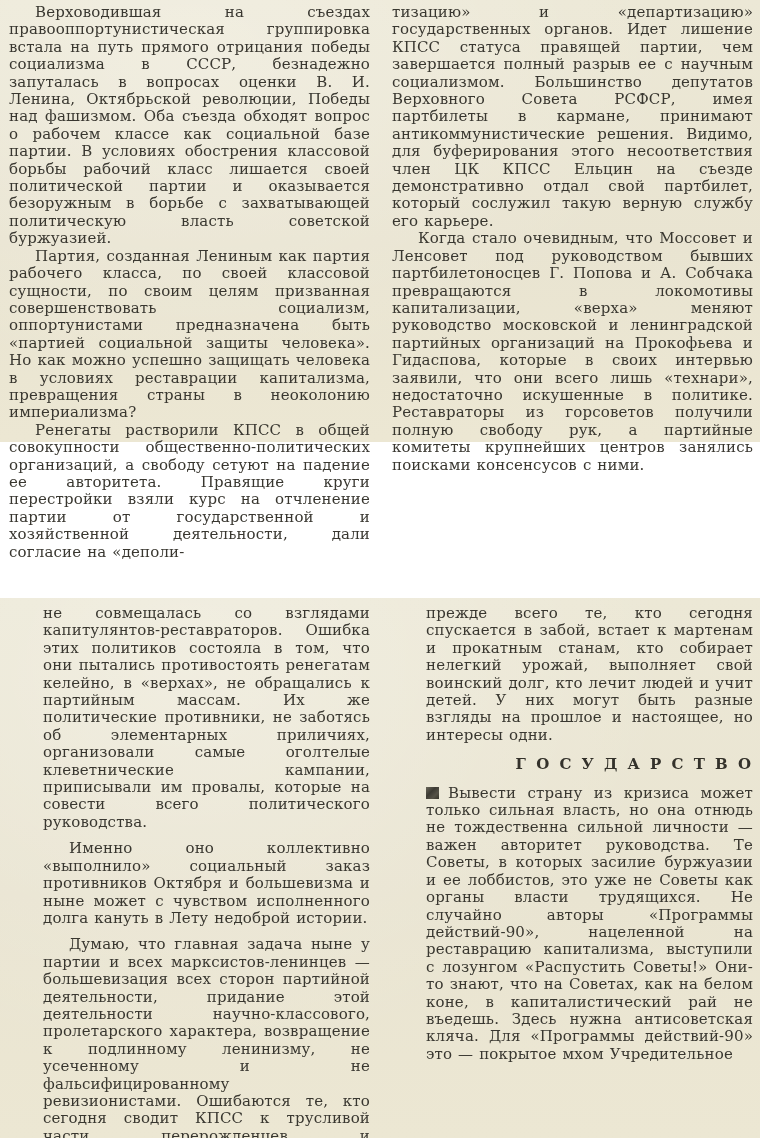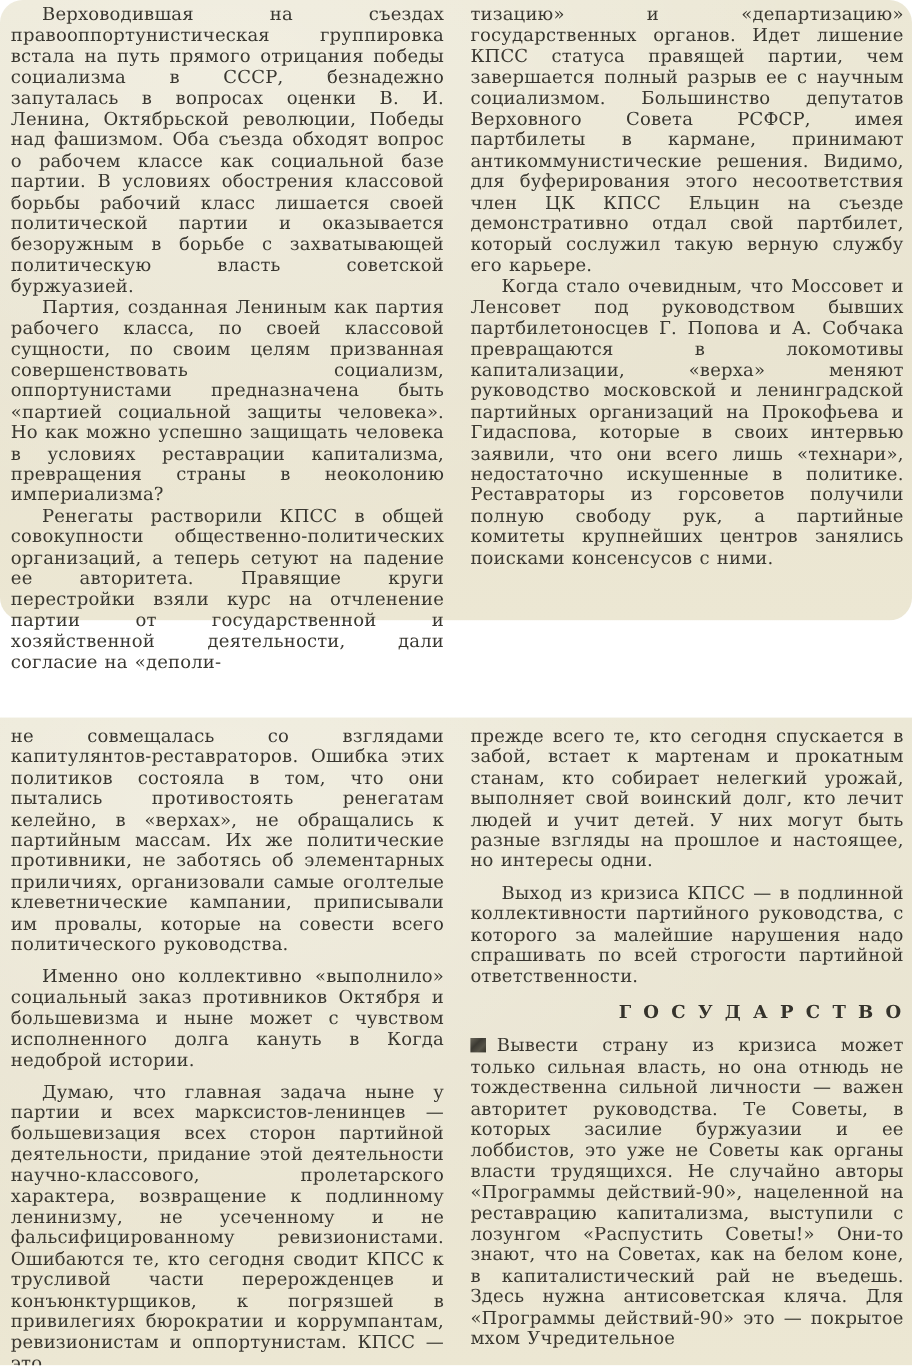--- a/index.html
+++ b/index.html
@@ -20,36 +20,36 @@
     left: 0;
     width: 760px;
     box-sizing: border-box;
     display: flex;
     gap: 22px;
     padding: 4px 7px 0 9px;
     background:
       radial-gradient(ellipse at 25% 12%, rgba(255,255,255,0.28), rgba(255,255,255,0) 60%),
       linear-gradient(180deg, #ece8d6 0%, #e9e4d1 55%, #ece7d3 100%);
   }
-  .block-top    { top: 0;     height: 517px; border-radius: 19px; }
+  .block-top    { top: 0;     height: 442px; }
   .block-bottom { top: 598px; height: 540px; padding-top: 7px; }
   .col {
     flex: 1 1 0;
     min-width: 0;
     text-align: justify;
     font-size: 15px;
     line-height: 17.4px;
     color: #393730;
     letter-spacing: 0.15px;
     word-spacing: 1px;
     hyphens: auto;
     -webkit-hyphens: auto;
   }
   p.para { margin: 0; }
-  .spaced p.para { margin-bottom: 9px; }
+  .spaced p.para { margin-bottom: 9px; margin-left: 34px; }
   .indent { text-indent: 26px; }
   .seg { text-decoration: none; }
   .u {
     text-decoration-color: #c6291c;
     text-decoration-thickness: 3.3px;
     text-underline-offset: 2.5px;
     text-decoration-skip-ink: none;
   }
   .heading {
     text-align: right;
@@ -71,33 +71,32 @@
   }
 </style>
 </head>
 <body>
 
 <div class="page">
   <section class="paper block-top">
     <div class="col">
         <p class="para indent"><span class="seg">Верховодившая на съездах правооппортунистическая группировка встала на путь прямого отрицания победы социализма в СССР, безнадежно запуталась в вопросах оценки В. И. Ленина, Октябрьской революции, Победы над фашизмом. Оба съезда обходят вопрос о рабочем классе как социальной базе партии. </span><span class="seg u">В условиях обострения классовой борьбы рабочий класс лишается своей политической партии и оказывается безоружным в борьбе с захватывающей политическую власть советской буржуазией.</span></p>
         <p class="para indent"><span class="seg">Партия, созданная Лениным как партия рабочего класса, по своей классовой сущности, по своим целям призванная совершенствовать социализм, оппортунистами предназначена быть «партией социальной защиты человека». Но как можно успешно защищать человека в условиях реставрации капитализма, превращения страны в неоколонию империализма?</span></p>
-        <p class="para indent"><span class="seg u">Ренегаты растворили КПСС в общей совокупности общественно-политических организаций, а теперь сетуют на падение ее авторитета.</span><span class="seg"> Правящие круги перестройки взяли курс на отчленение партии от государственной и хозяйственной деятельности, дали согласие на «деполи-</span></p>
+        <p class="para indent"><span class="seg u">Ренегаты растворили КПСС в общей совокупности общественно-политических организаций, а свободу сетуют на падение ее авторитета.</span><span class="seg"> Правящие круги перестройки взяли курс на отчленение партии от государственной и хозяйственной деятельности, дали согласие на «деполи-</span></p>
       </div>
     <div class="col">
         <p class="para"><span class="seg">тизацию» и «департизацию» государственных органов. Идет лишение КПСС статуса правящей партии, чем завершается полный разрыв ее с научным социализмом. </span><span class="seg u">Большинство депутатов Верховного Совета РСФСР, имея партбилеты в кармане, принимают антикоммунистические решения. Видимо, для буферирования</span><span class="seg"> этого несоответствия член ЦК КПСС </span><span class="seg u">Ельцин на съезде демонстративно отдал свой партбилет, который сослужил такую верную службу его карьере.</span></p>
         <p class="para indent"><span class="seg">Когда стало очевидным, что Моссовет и Ленсовет под руководством бывших партбилетоносцев Г. Попова и А. Собчака превращаются в локомотивы капитализации, «верха» меняют руководство московской и ленинградской партийных организаций на Прокофьева и Гидаспова, которые в своих интервью заявили, что они всего лишь «технари», недостаточно искушенные в политике. Реставраторы из горсоветов получили полную свободу рук, а партийные комитеты крупнейших центров занялись поисками консенсусов с ними.</span></p>
       </div>
   </section>
   <section class="paper block-bottom spaced">
     <div class="col">
         <p class="para"><span class="seg u">не совмещалась со взглядами капитулянтов-реставраторов.</span><span class="seg"> Ошибка этих политиков состояла в том, что они пытались противостоять ренегатам келейно, в «верхах», не обращались к партийным массам. Их же политические противники, не заботясь об элементарных приличиях, организовали самые оголтелые клеветнические кампании, приписывали им провалы, которые на совести всего политического руководства.</span></p>
-        <p class="para indent"><span class="seg">Именно оно коллективно «выполнило» социальный заказ противников Октября и большевизма и ныне может с чувством исполненного долга кануть в Когда недоброй истории.</span></p>
+        <p class="para indent"><span class="seg">Именно оно коллективно «выполнило» социальный заказ противников Октября и большевизма и ныне может с чувством исполненного долга кануть в Лету недоброй истории.</span></p>
         <p class="para indent"><span class="seg">Думаю, что главная задача ныне у партии и всех марксистов-ленинцев — большевизация всех сторон партийной деятельности, придание этой деятельности научно-классового, пролетарского характера, возвращение к подлинному ленинизму, не усеченному и не фальсифицированному ревизионистами. </span><span class="seg u">Ошибаются те, кто сегодня сводит КПСС к трусливой части перерожденцев и конъюнктурщиков, к погрязшей в привилегиях бюрократии и коррумпантам, ревизионистам и оппортунистам.</span><span class="seg"> </span><span class="seg u">КПСС — это</span></p>
       </div>
     <div class="col">
         <p class="para"><span class="seg u">прежде всего те, кто сегодня спускается в забой, встает к мартенам и прокатным станам, кто собирает нелегкий урожай, выполняет свой воинский долг, кто лечит людей и учит детей. У них могут быть разные взгляды на прошлое и настоящее, но интересы одни.</span></p>
-        <p class="para indent"><span class="seg">Выход из кризиса КПСС — в подлинной коллективности партийного руководства, с которого за малейшие нарушения надо спрашивать по всей строгости партийной ответственности.</span></p>
         <div class="heading">Г О С У Д А Р С Т В О</div>
         <p class="para"><span class="marker"></span><span class="seg u">Вывести страну из кризиса может только сильная власть, но она отнюдь не тождественна сильной личности — важен авторитет руководства.</span><span class="seg"> Те Советы, в которых засилие буржуазии и ее лоббистов, это уже не Советы как органы власти трудящихся. </span><span class="seg u">Не случайно авторы «Программы действий-90», нацеленной на реставрацию капитализма, выступили с лозунгом «Распустить Советы!»</span><span class="seg"> Они-то знают, что на Советах, как на белом коне, в капиталистический рай не въедешь. Здесь нужна антисоветская кляча. Для «Программы действий-90» это — покрытое мхом Учредительное</span></p>
       </div>
   </section>
 </div>
 
 </body></html>

